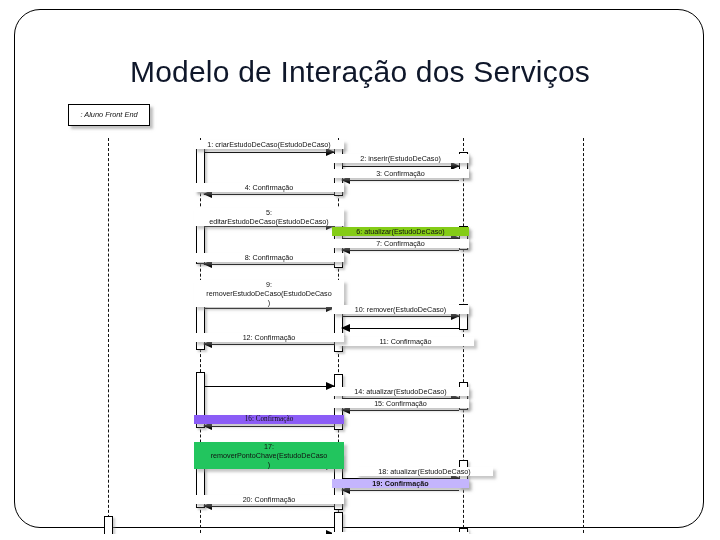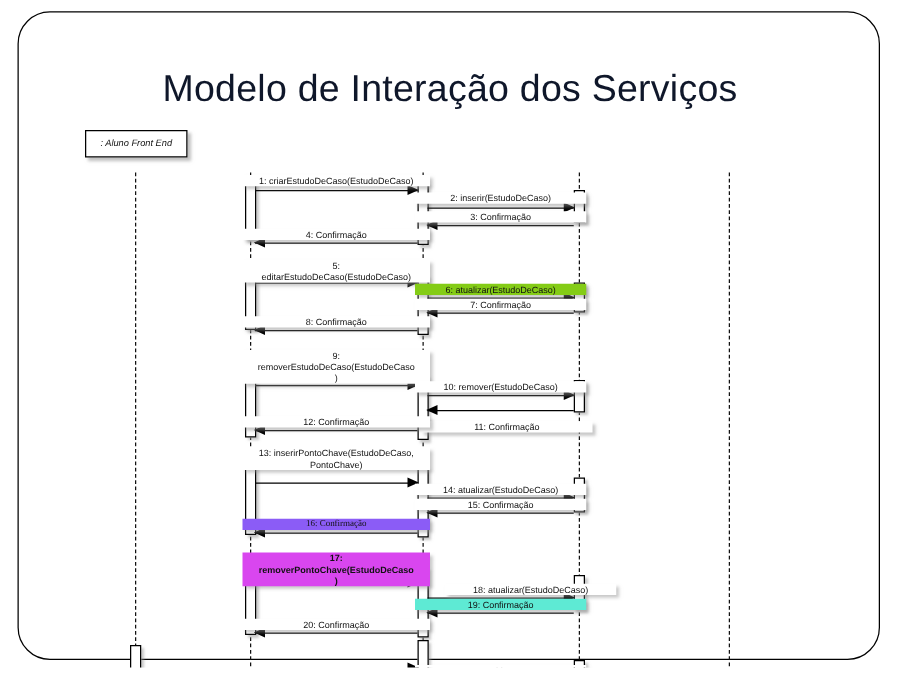--- a/index.html
+++ b/index.html
@@ -148,54 +148,52 @@
       <div class="lbl shadowbox" style="left: 337px; width: 137px; top: 213px; background: rgb(255, 255, 255); margin-top: 20px;">11: Confirmação</div>
       <div class="msg l" style="left: 204px; top: 240px; width: 130px;">
         <span class="line"></span>
         <span class="ah"></span>
       </div>
       <div class="lbl shadowbox" style="left: 194px; width: 150px; top: 229px; background: rgb(255, 255, 255);">12: Confirmação</div>
       <div class="msg r" style="left: 204px; top: 282px; width: 130px;">
         <span class="line"></span>
         <span class="ah"></span>
       </div>
-      <div class="lbl shadowbox" style="left: 194px; width: 150px; top: 254px; background: rgb(255, 255, 255);">13: inserirPontoChave(EstudoDeCaso,
-PontoChave)</div>
       <div class="msg r" style="left: 342px; top: 294px; width: 117px;">
         <span class="line"></span>
         <span class="ah"></span>
       </div>
       <div class="lbl shadowbox" style="left: 332px; width: 137px; top: 283px; background: rgb(255, 255, 255);">14: atualizar(EstudoDeCaso)</div>
       <div class="msg l" style="left: 342px; top: 306px; width: 117px;">
         <span class="line"></span>
         <span class="ah"></span>
       </div>
       <div class="lbl shadowbox" style="left: 332px; width: 137px; top: 295px; background: rgb(255, 255, 255);">15: Confirmação</div>
       <div class="msg l" style="left: 204px; top: 322px; width: 130px;">
         <span class="line"></span>
         <span class="ah"></span>
       </div>
       <div class="lbl shadowbox" style="left: 194px; width: 150px; top: 311px; background: #8b5cf6; font-family: Liberation Serif, serif;">16: Confirmação</div>
       <div class="msg r" style="left: 204px; top: 362px; width: 130px;">
         <span class="line"></span>
         <span class="ah"></span>
       </div>
-      <div class="lbl shadowbox" style="left: 194px; width: 150px; top: 338px; background: #d946ef; font-weight: bold;">17:
+      <div class="lbl shadowbox" style="left: 194px; width: 150px; top: 338px; background: #22c55e;">17:
 removerPontoChave(EstudoDeCaso
 )</div>
       <div class="msg r" style="left: 342px; top: 374px; width: 117px;">
         <span class="line"></span>
         <span class="ah"></span>
       </div>
       <div class="lbl shadowbox" style="left: 332px; width: 137px; top: 363px; background: rgb(255, 255, 255); margin-left: 24px;">18: atualizar(EstudoDeCaso)</div>
       <div class="msg l" style="left: 342px; top: 386px; width: 117px;">
         <span class="line"></span>
         <span class="ah"></span>
       </div>
-      <div class="lbl shadowbox" style="left: 332px; width: 137px; top: 375px; background: #5eead4;">19: Confirmação</div>
+      <div class="lbl shadowbox" style="left: 332px; width: 137px; top: 375px; background: #c4b5fd; font-weight: bold;">19: Confirmação</div>
       <div class="msg l" style="left: 204px; top: 402px; width: 130px;">
         <span class="line"></span>
         <span class="ah"></span>
       </div>
       <div class="lbl shadowbox" style="left: 194px; width: 150px; top: 391px; background: rgb(255, 255, 255);">20: Confirmação</div>
       <div class="msg r" style="left: 112px; top: 430px; width: 222px;">
         <span class="ah"></span>
       </div>
       <div class="msg r" style="left: 342px; top: 442px; width: 117px;"></div>
       <div class="lbl shadowbox" style="left: 332px; width: 137px; top: 428px; background: rgb(255, 255, 255);">22:

